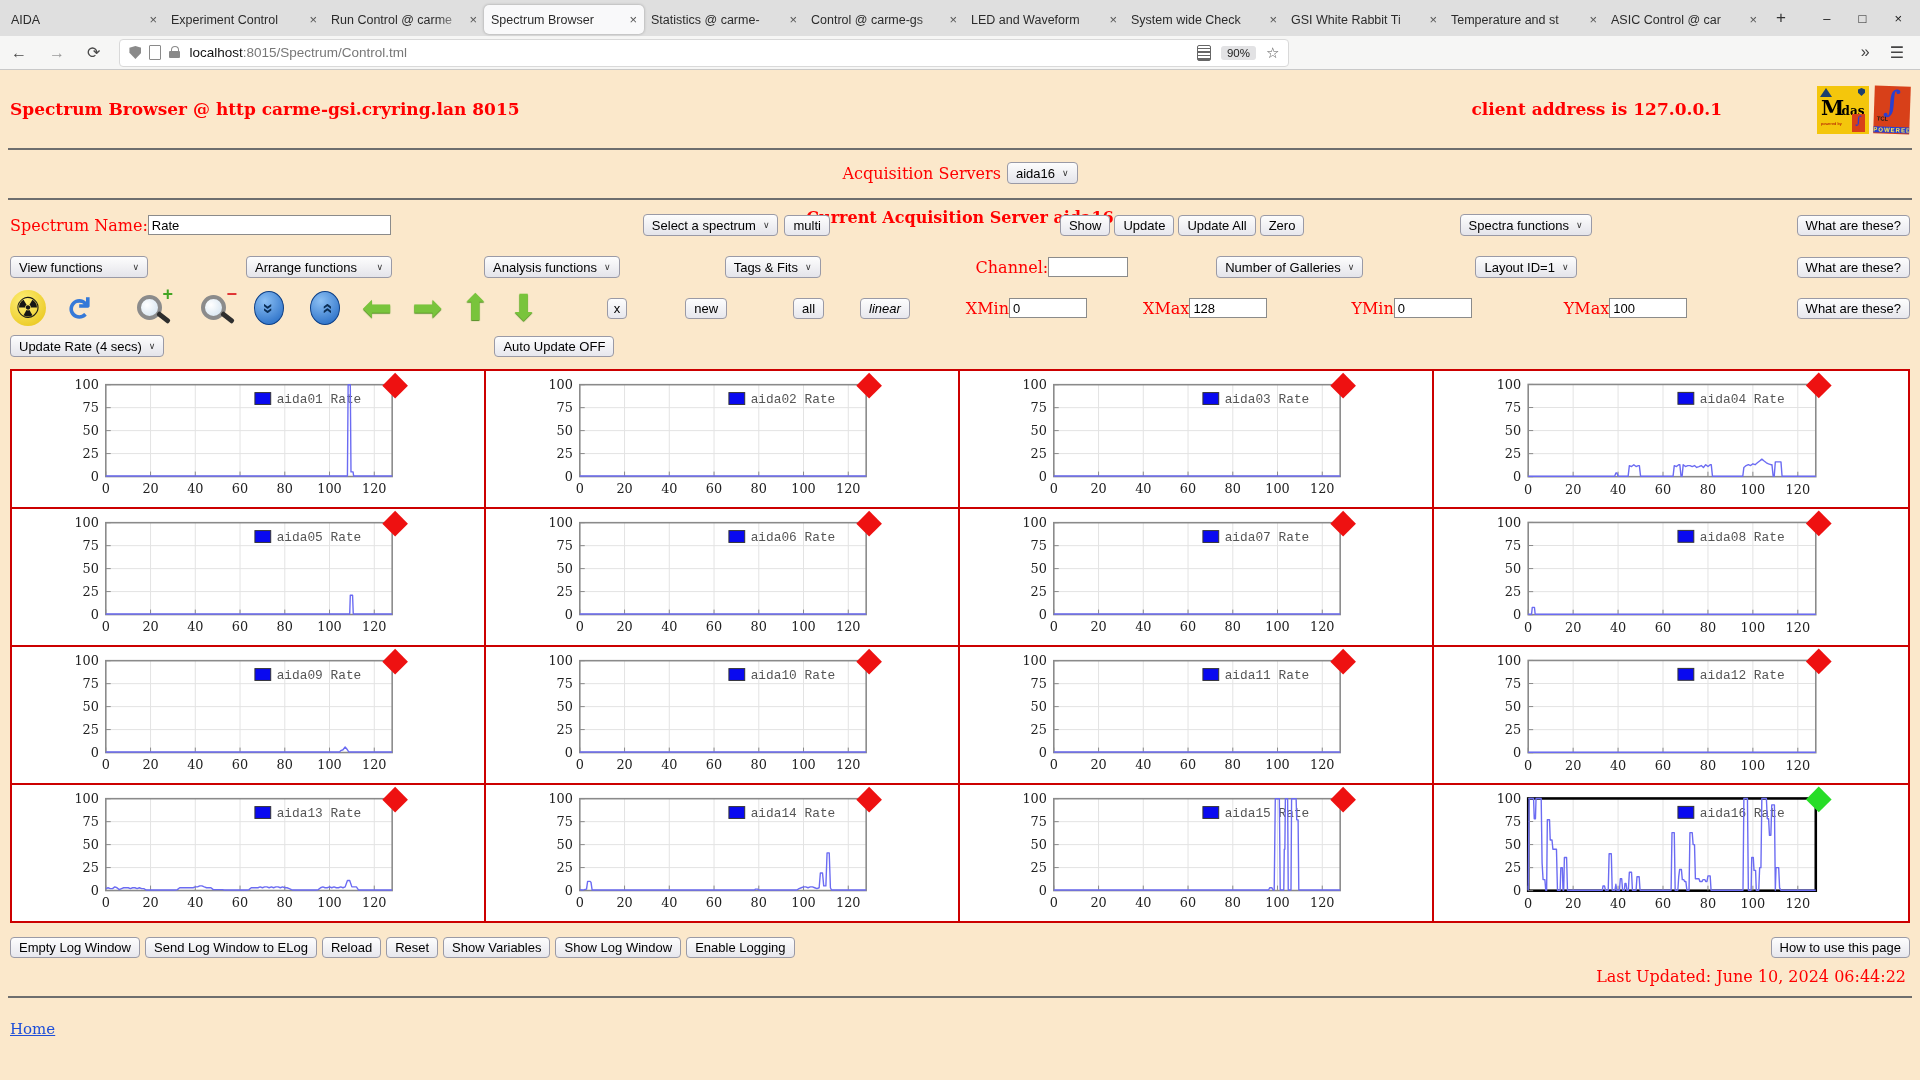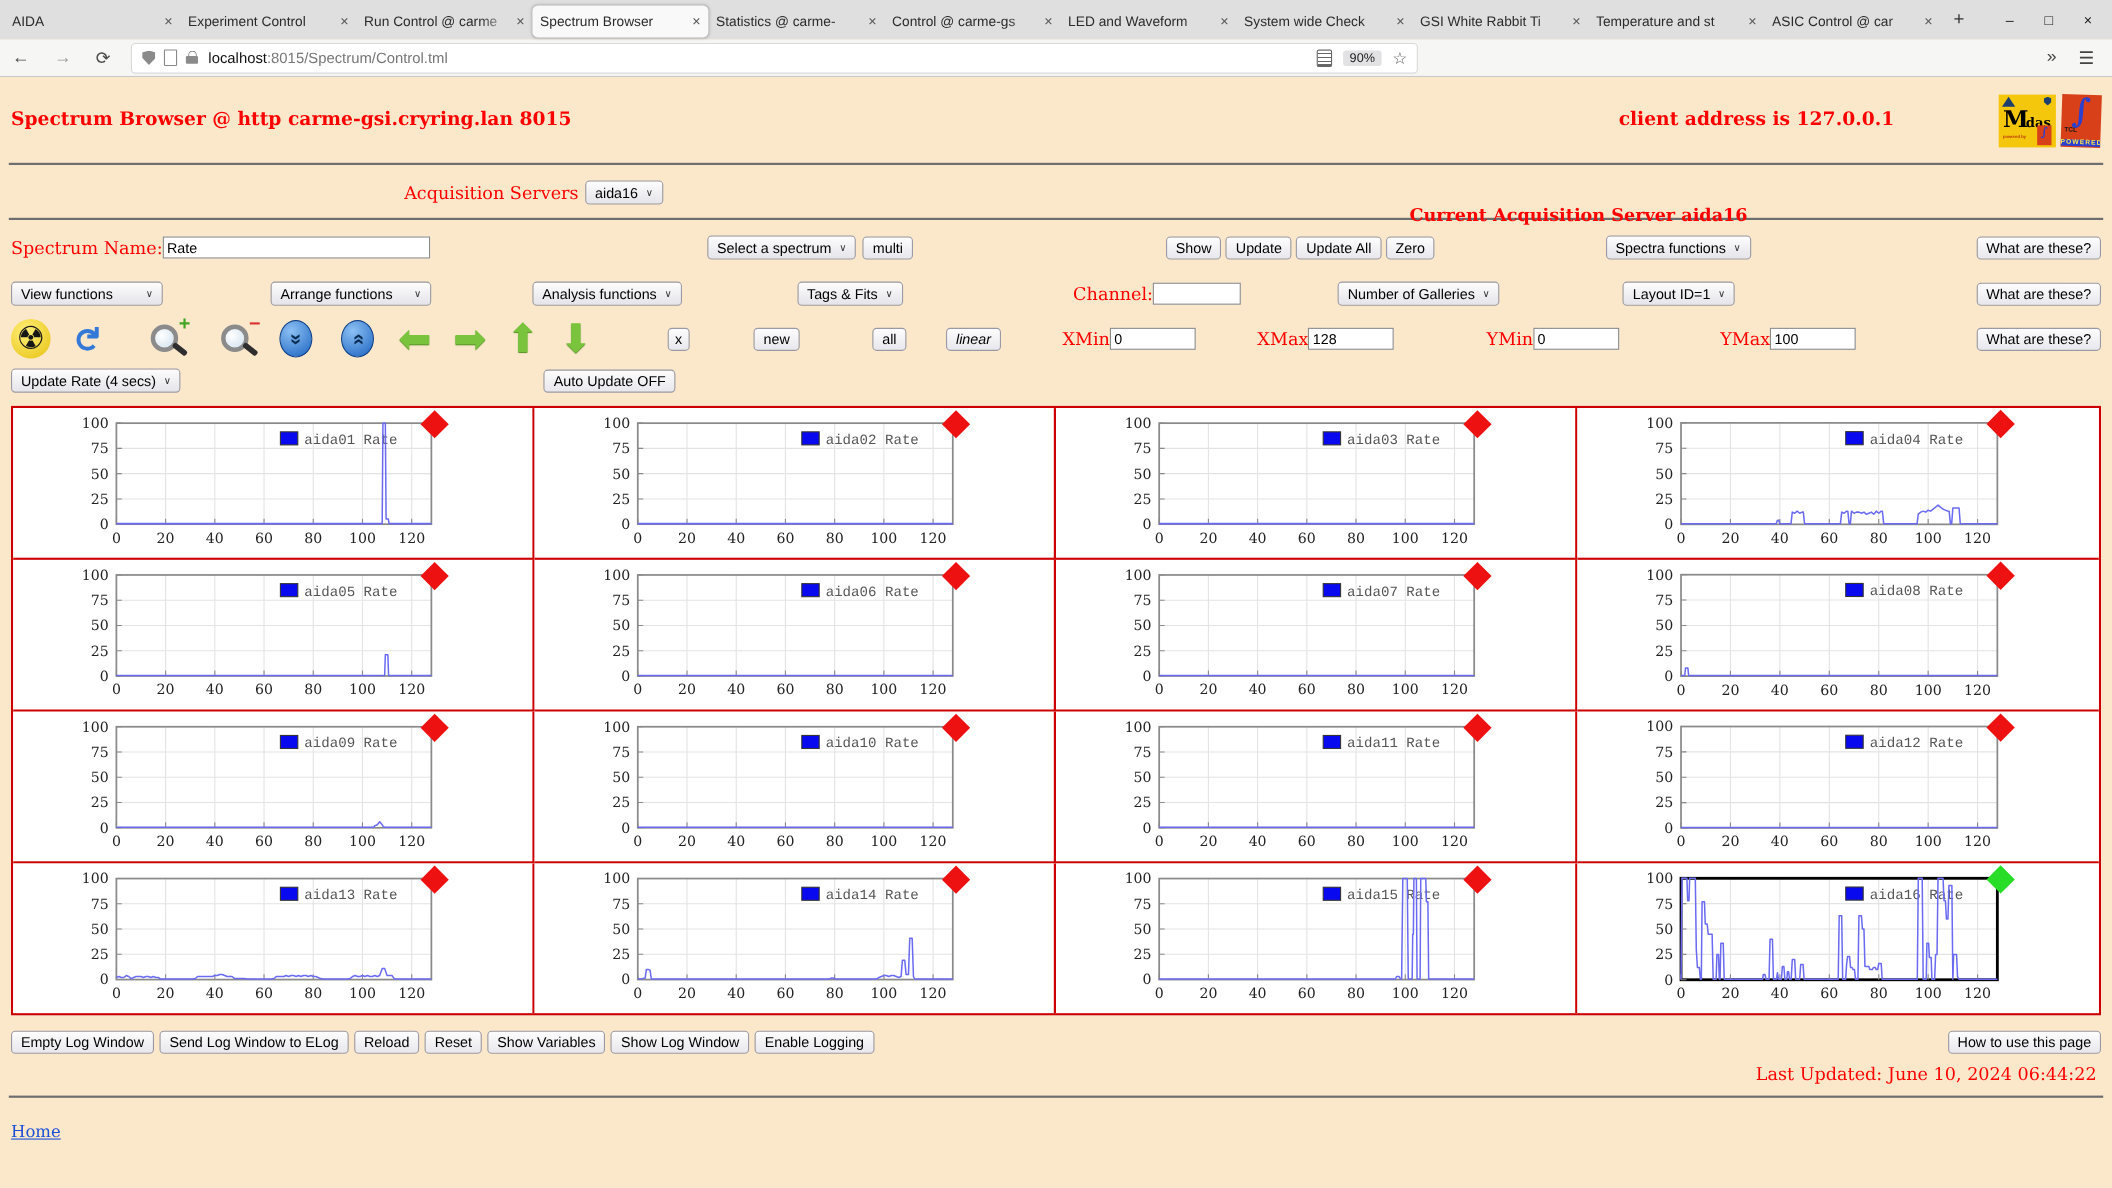--- a/index.html
+++ b/index.html
@@ -42,21 +42,21 @@
   .midaslogo .m{position:absolute;left:4px;top:9px;font-weight:bold;font-size:21px;color:#000;}
   .midaslogo .idas{position:absolute;left:20px;top:18px;font-weight:bold;font-size:12px;color:#000;}
   .midaslogo .tl{position:absolute;left:3px;top:2px;width:0;height:0;border-left:6px solid transparent;border-right:6px solid transparent;border-bottom:9px solid #1c3f6e;}
   .midaslogo .tr{position:absolute;right:4px;top:2px;width:7px;height:8px;background:#1c3f6e;clip-path:polygon(50% 0,100% 20%,100% 60%,50% 100%,0 60%,0 20%);}
   .midaslogo .pb{position:absolute;left:4px;bottom:8px;font-size:4px;color:#a00;font-family:"Liberation Sans",sans-serif;}
   .midaslogo .minitcl{position:absolute;right:4px;bottom:2px;width:13px;height:18px;background:#d84019;color:#2b3fd0;font:italic bold 11px "DejaVu Serif",serif;text-align:center;}
   .tcllogo{width:36px;height:48px;background:#d84019;position:relative;transform:rotate(2deg);overflow:hidden;}
   .tcllogo .feather{position:absolute;left:9px;top:-2px;color:#2b3fd0;font:italic bold 30px "DejaVu Serif",serif;}
   .tcllogo .t1{position:absolute;left:3px;bottom:12px;color:#1a1a1a;font:bold 6px "Liberation Sans",sans-serif;}
   .tcllogo .t2{position:absolute;left:0;bottom:1px;width:100%;background:#2b3fd0;color:#ffe84a;font:bold 6px "Liberation Sans",sans-serif;text-align:center;letter-spacing:1px;}
-  .acqrow{display:flex;margin-top:12px;height:26px;}
+  .acqrow{display:flex;margin-top:12px;height:26px;flex-direction:column;}
   .acqleft{flex:1;display:flex;justify-content:center;align-items:center;gap:6px;}
   .acqright{flex:1;display:flex;justify-content:center;margin-top:24px;}
   .rlab{font:16px "DejaVu Serif",serif;color:#ff0000;white-space:nowrap;}
   .rbold{font:bold 16px "DejaVu Serif",serif;color:#ff0000;}
   .btn{font:13px "Liberation Sans",sans-serif;background:linear-gradient(#fdfdfd,#e7e7ed);border:1px solid #9a9aa6;border-radius:4px;
        padding:2px 8px;color:#000;white-space:nowrap;display:inline-block;}
   .select{display:inline-flex;align-items:center;gap:7px;background:linear-gradient(#fdfdfd,#e4e4ea);border:1px solid #9a9aa6;
           border-radius:4px;padding:2.5px 8px;font:13px "Liberation Sans",sans-serif;white-space:nowrap;}
   .caret{font-size:9px;color:#333;}
   .tin{height:18px;border:1px solid #8b8b8b;background:#fff;font:13px "Liberation Sans",sans-serif;padding:0 3px;}

